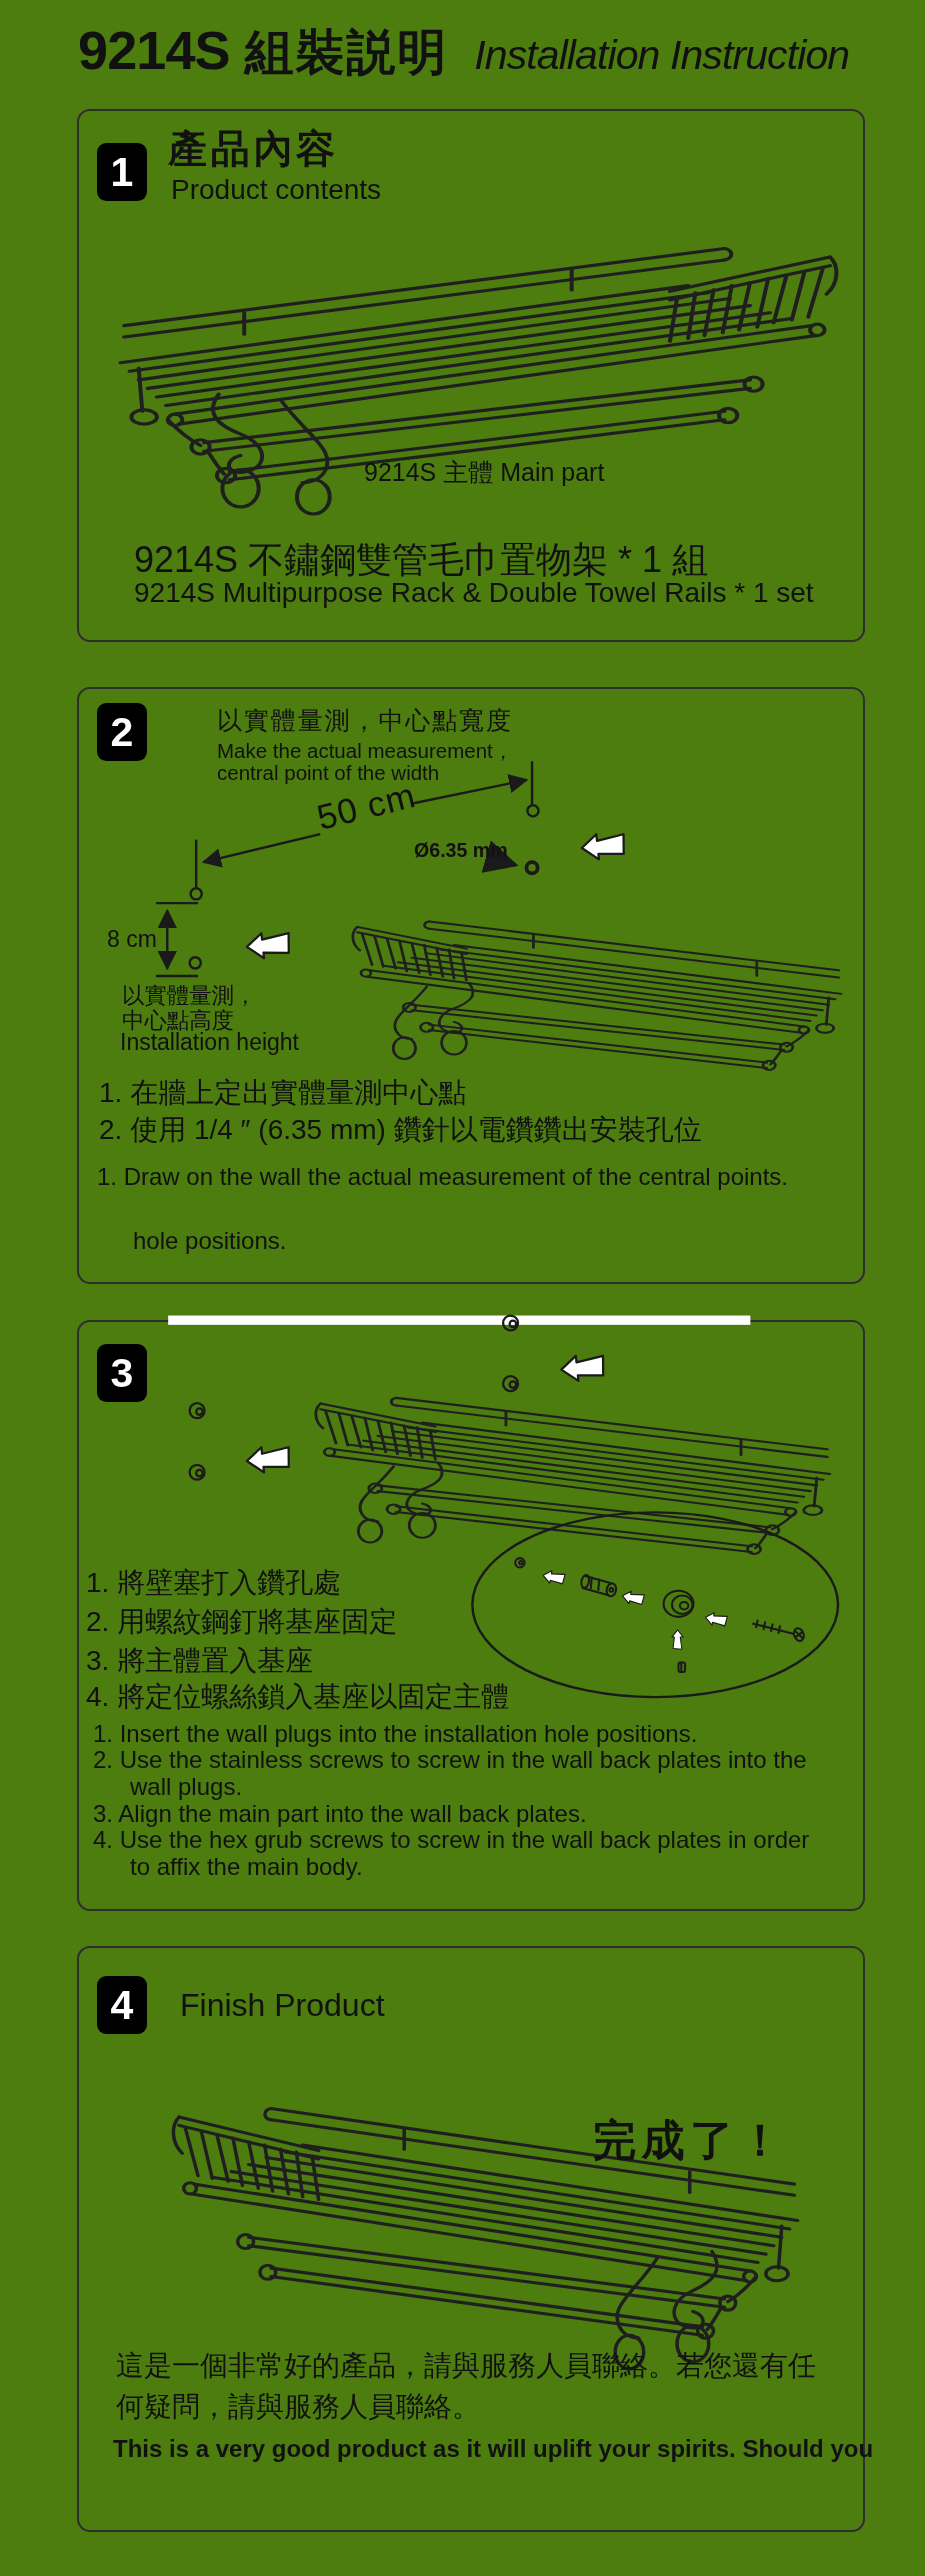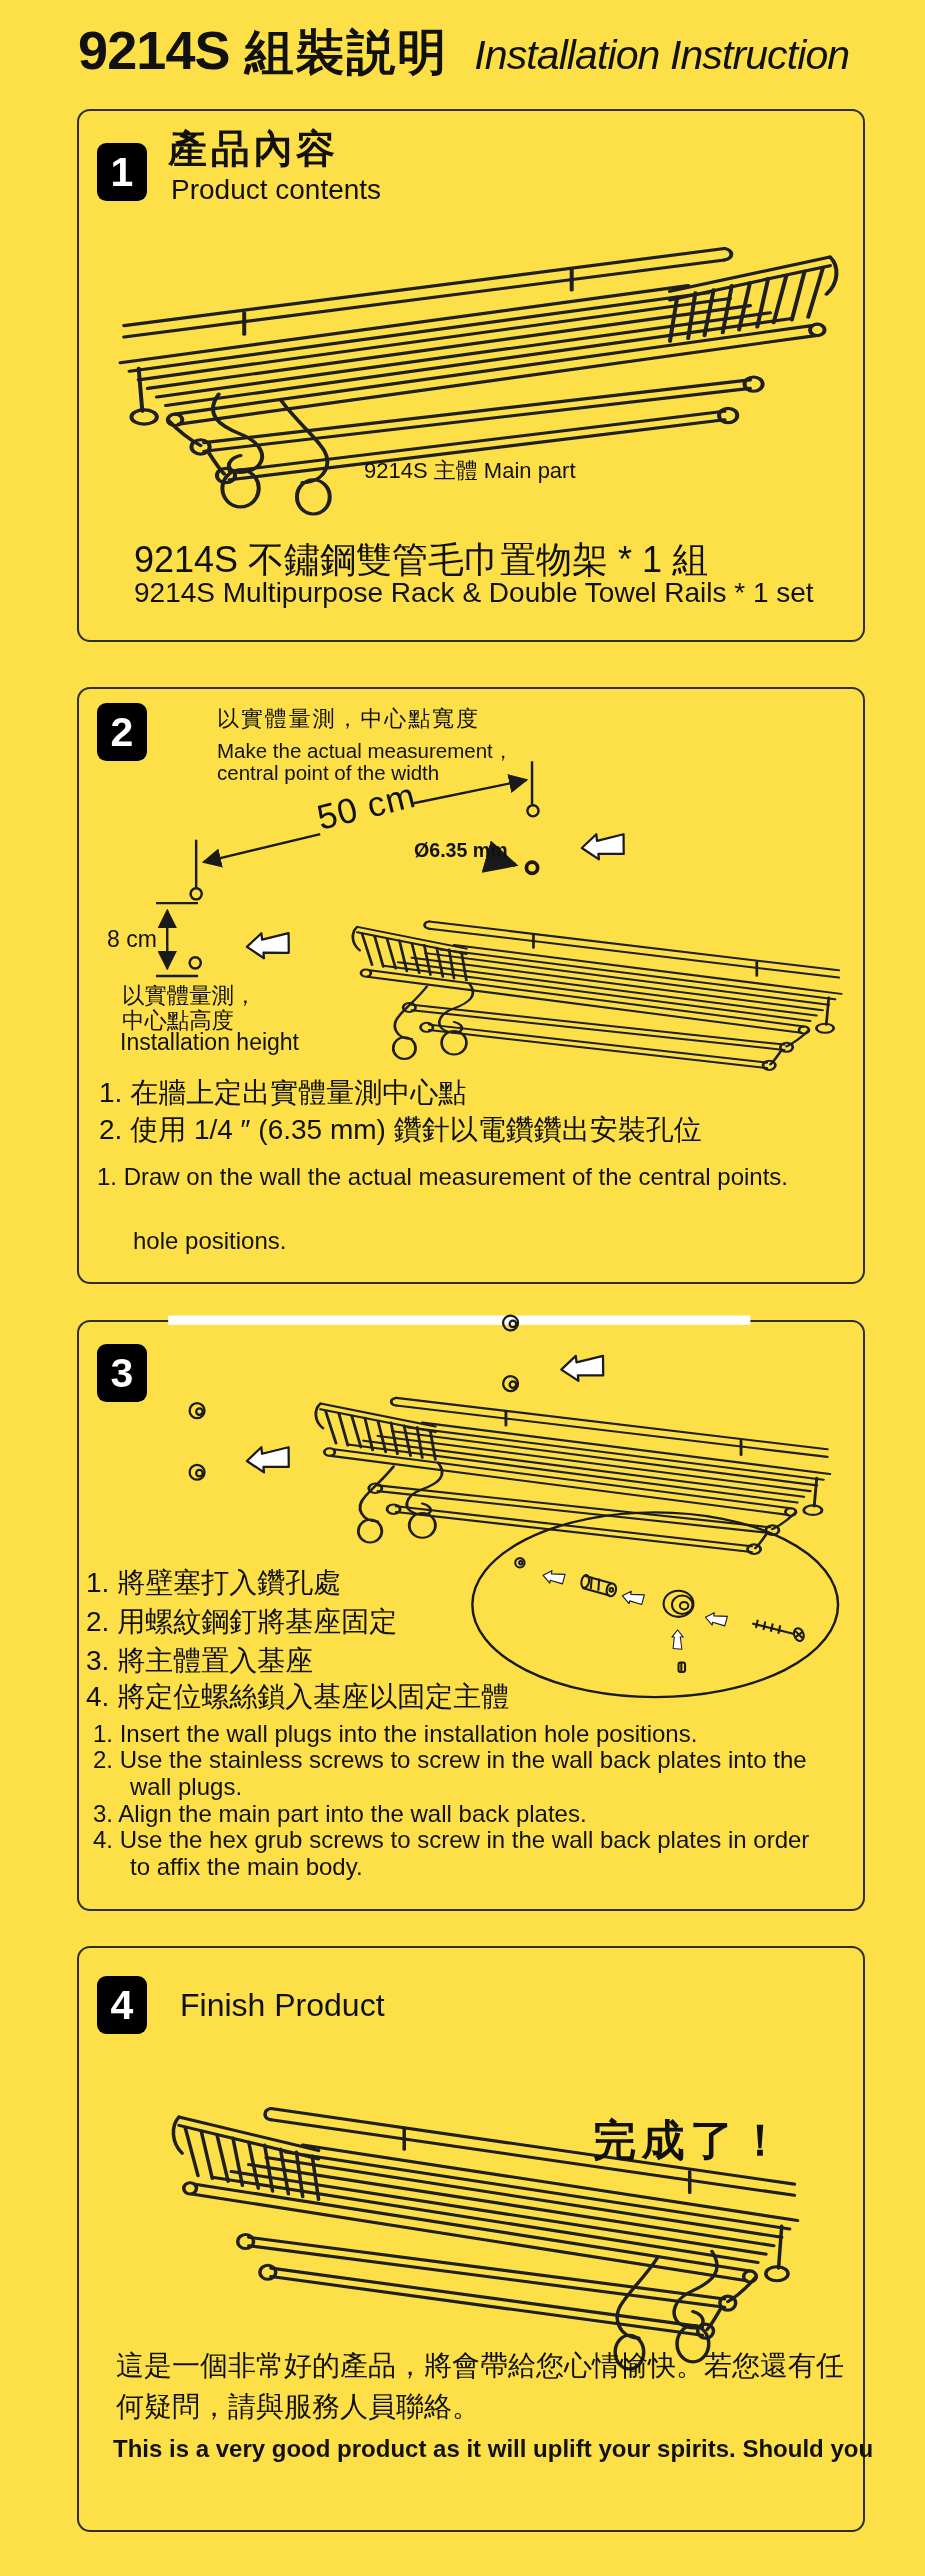--- a/index.html
+++ b/index.html
@@ -1,34 +1,34 @@
 <!DOCTYPE html>
 <html style="font-size:15px"><head>
 <meta charset="utf-8">
 <style>
   html,body{margin:0;padding:0;background:#fff;}
-  .page{position:relative;width:926px;height:2576px;background:#fde047;overflow:hidden;
+  .page{position:relative;width:926px;height:2576px;background:#4d7c0f;overflow:hidden;
         font-family:"Liberation Sans","DejaVu Sans",sans-serif;color:#111;}
   .abs{position:absolute;white-space:nowrap;}
   
   .title-wrap{left:78px;top:18.7px;display:flex;align-items:baseline;}
   .t-model{font-size:54px;font-weight:700;letter-spacing:-0.9px;}
   .t-cn{font-size:49px;font-weight:700;margin-left:15px;letter-spacing:1.9px;}
   .t-en{font-size:41px;font-style:italic;margin-left:26px;letter-spacing:-0.9px;}
   
   .box{position:absolute;left:77px;width:788px;border:2.8px solid #2e2e2e;border-radius:13px;background:transparent;box-sizing:border-box;}
   .box1{top:109px;height:533px;}
   .box2{top:687px;height:597px;}
   .box3{top:1320px;height:591px;}
   .box4{top:1946px;height:586px;}
   .badge{position:absolute;width:50px;height:58px;background:#000;color:#fff;border-radius:9.3px;
          display:flex;align-items:center;justify-content:center;font-size:41px;font-weight:700;}
   .h-cn{font-size:39px;font-weight:700;letter-spacing:3.7px;}
   .h-en{font-size:28px;}
-  .fs31{font-size:36px;} .fs30{font-size:28px;} .fs27{font-size:22px;} .fs26{font-size:24px;}
+  .fs31{font-size:36px;} .fs30{font-size:28px;} .fs27{font-size:25px;} .fs26{font-size:24px;}
   .fs25{font-size:23px;} .fs24{font-size:22.4px;} .fs22{font-size:20.5px;} .fs21{font-size:19.6px;font-weight:600;}
   .dim50{font-size:35px;transform:rotate(-14deg);transform-origin:left top;letter-spacing:0.9px;}
   .done{font-size:43px;font-weight:700;letter-spacing:5.6px;}
   .fin{font-size:32px;margin-left:12px;}
   svg.artwork{position:absolute;left:0;top:0;pointer-events:none;}
 </style>
 </head>
 <body>
 
 <div class="page">
@@ -222,18 +222,18 @@
   <div class="abs fs26" style="left:93px;top:1720px;">1. Insert the wall plugs into the installation hole positions.</div>
   <div class="abs fs26" style="left:93px;top:1746px;">2. Use the stainless screws to screw in the wall back plates into the</div>
   <div class="abs fs26" style="left:130px;top:1773px;">wall plugs.</div>
   <div class="abs fs26" style="left:93px;top:1800px;">3. Align the main part into the wall back plates.</div>
   <div class="abs fs26" style="left:93px;top:1826px;">4. Use the hex grub screws to screw in the wall back plates in order</div>
   <div class="abs fs26" style="left:130px;top:1853px;">to affix the main body.</div>
 
   <div class="badge" style="left:97px;top:1976px;">4</div>
   <div class="abs fin" style="left:168px;top:1987px;">Finish Product</div>
   <div class="abs done" style="left:593px;top:2112px;">完成了！</div>
-  <div class="abs fs30" style="left:116px;top:2347px;">這是一個非常好的產品，將會帶給您心情愉快。若您還有任</div>
+  <div class="abs fs30" style="left:116px;top:2347px;">這是一個非常好的產品，請與服務人員聯絡。若您還有任</div>
   <div class="abs fs30" style="left:116px;top:2388px;">何疑問，請與服務人員聯絡。</div>
   <div class="abs fs26" style="left:113px;top:2435px;font-weight:600;">This is a very good product as it will uplift your spirits. Should you</div>
 
 </div>
 
 
 </body></html>

